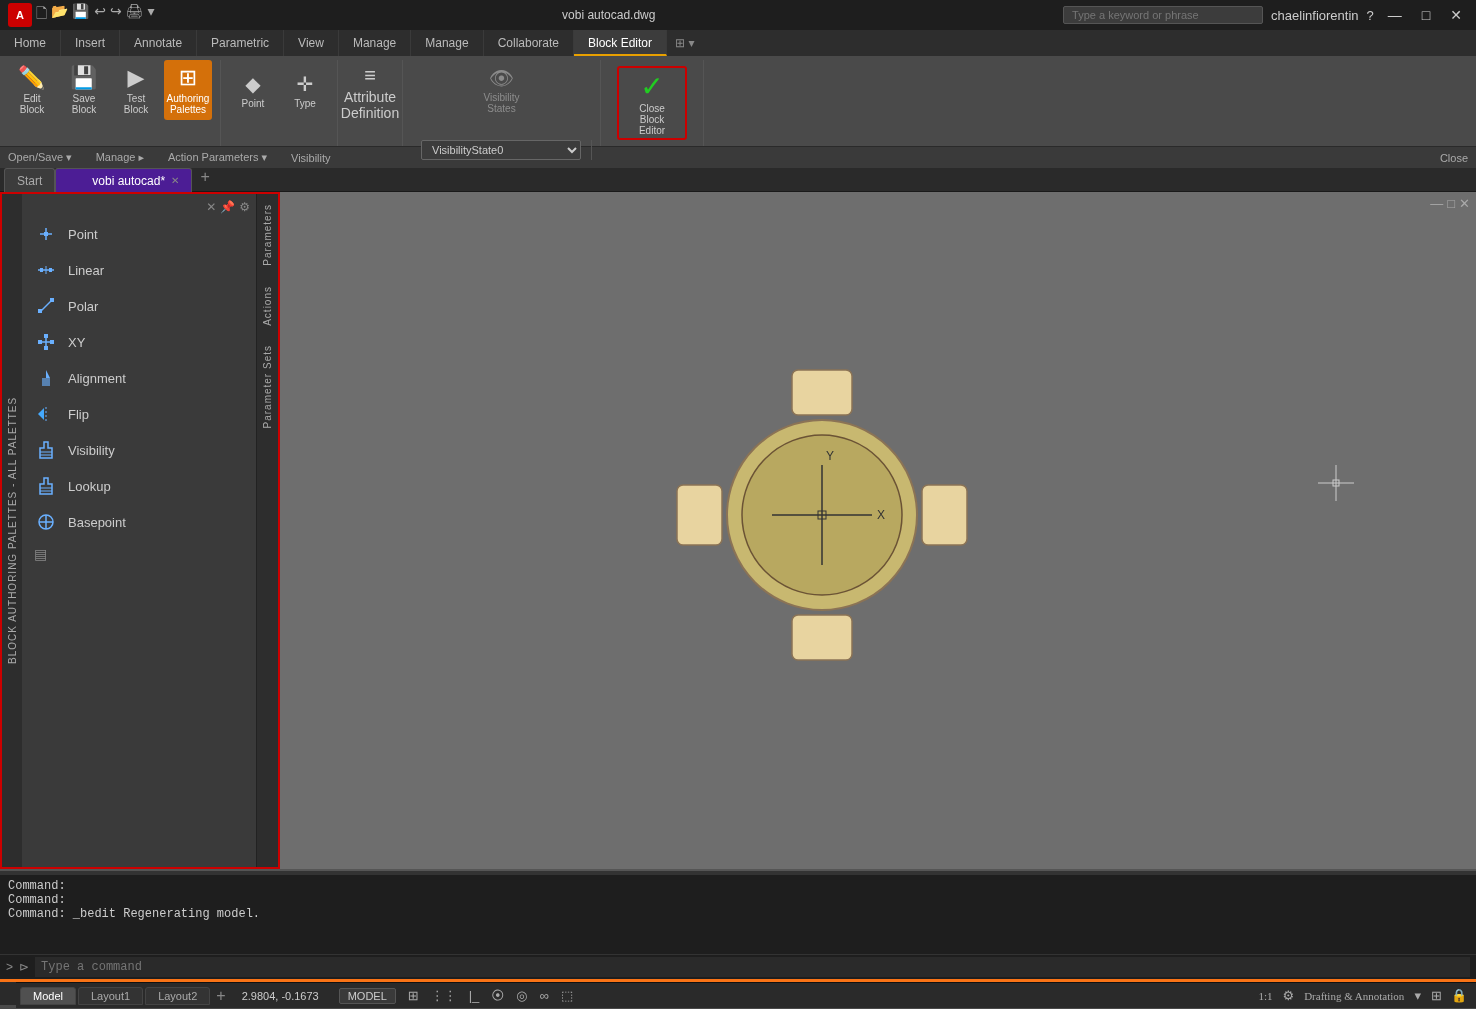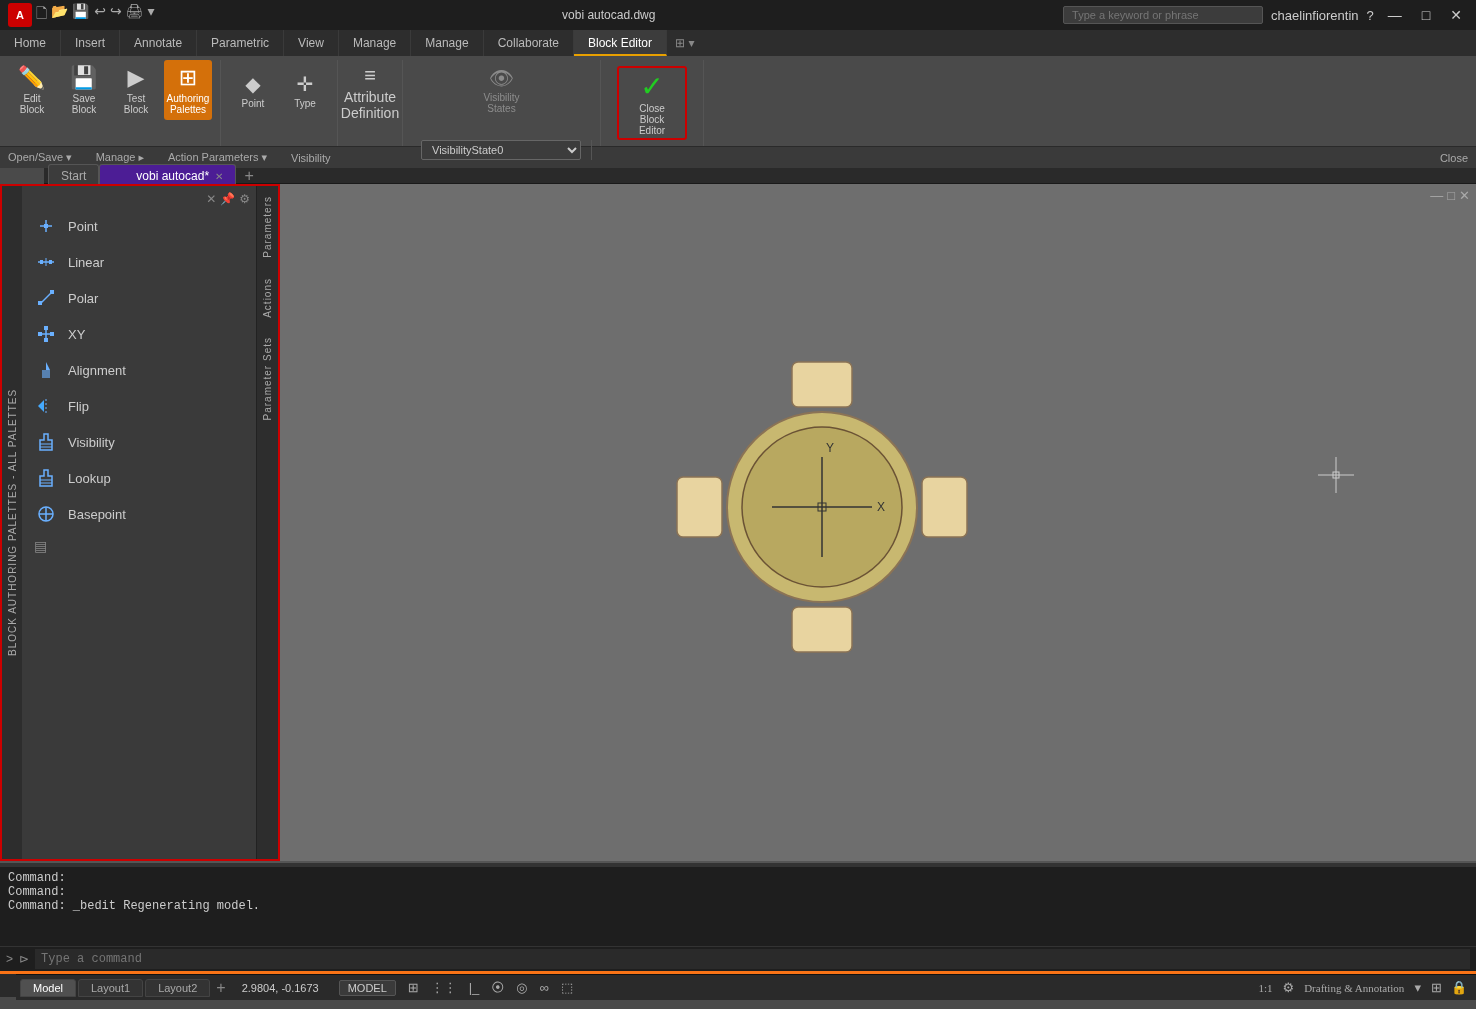--- a/index.html
+++ b/index.html
@@ -127,25 +127,24 @@
       font-size: 11px;
       color: #aaa;
       gap: 24px;
     }
     .group-label-btn { cursor: pointer; display: flex; align-items: center; gap: 2px; }
 
     
     #doc-tabs {
       display: flex;
       background: #2a2a2a;
-      height: 16px;
-      align-items: center;
+      height: 24px;
+      align-items: flex-start;
       padding-left: 4px;
       border-bottom: 1px solid #1a1a1a;
-      margin-left: 44px;
     }
     .doc-tab {
       height: 24px;
       padding: 0 12px;
       display: flex;
       align-items: center;
       gap: 6px;
       cursor: pointer;
       font-size: 12px;
       color: #aaa;

